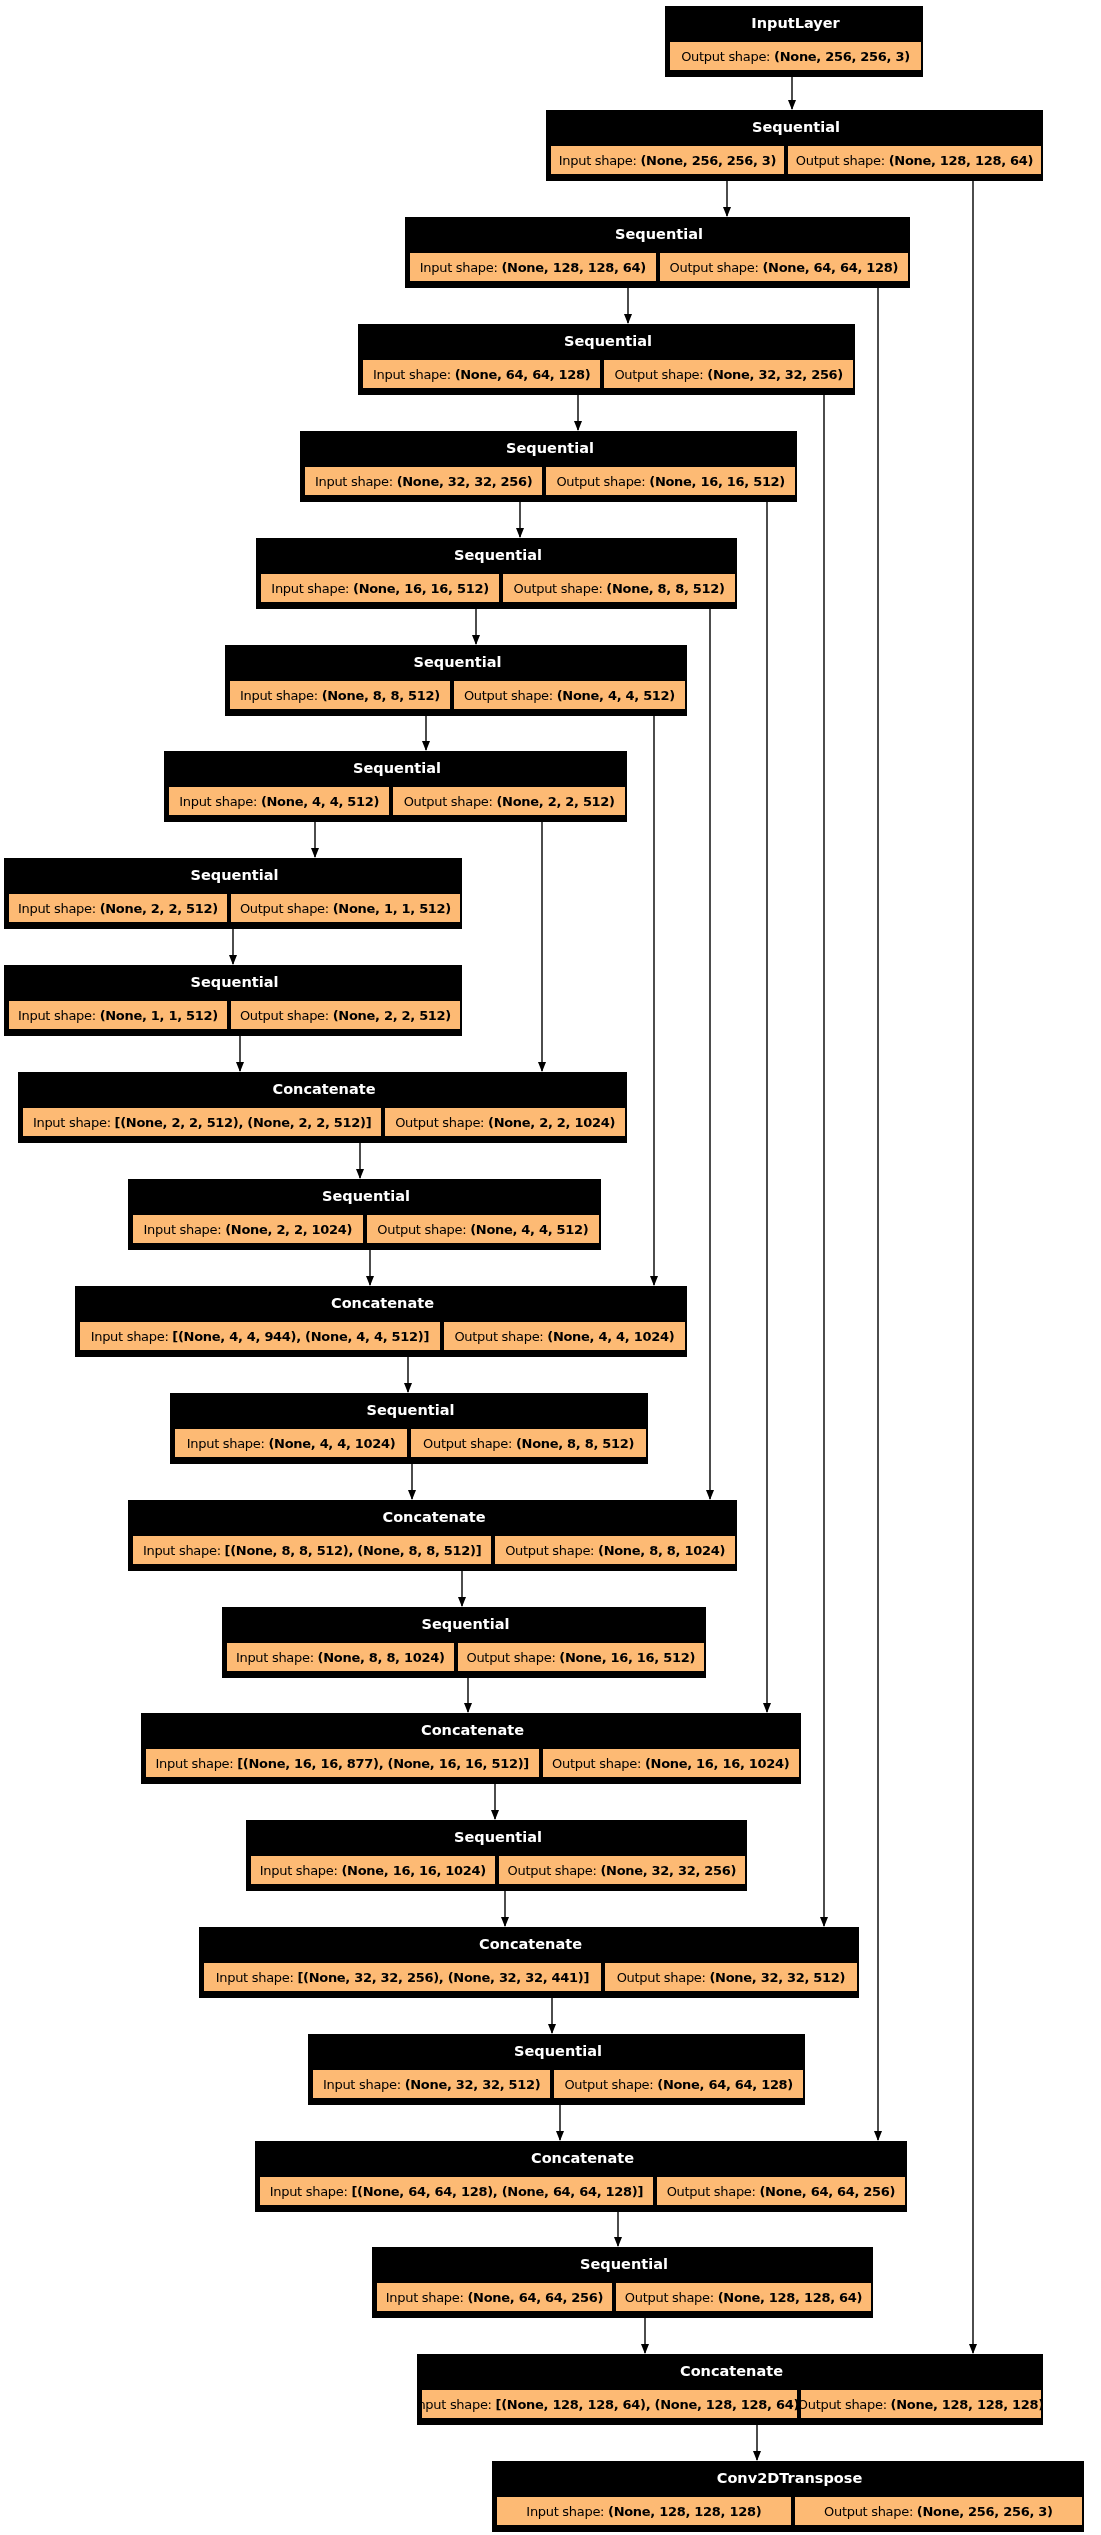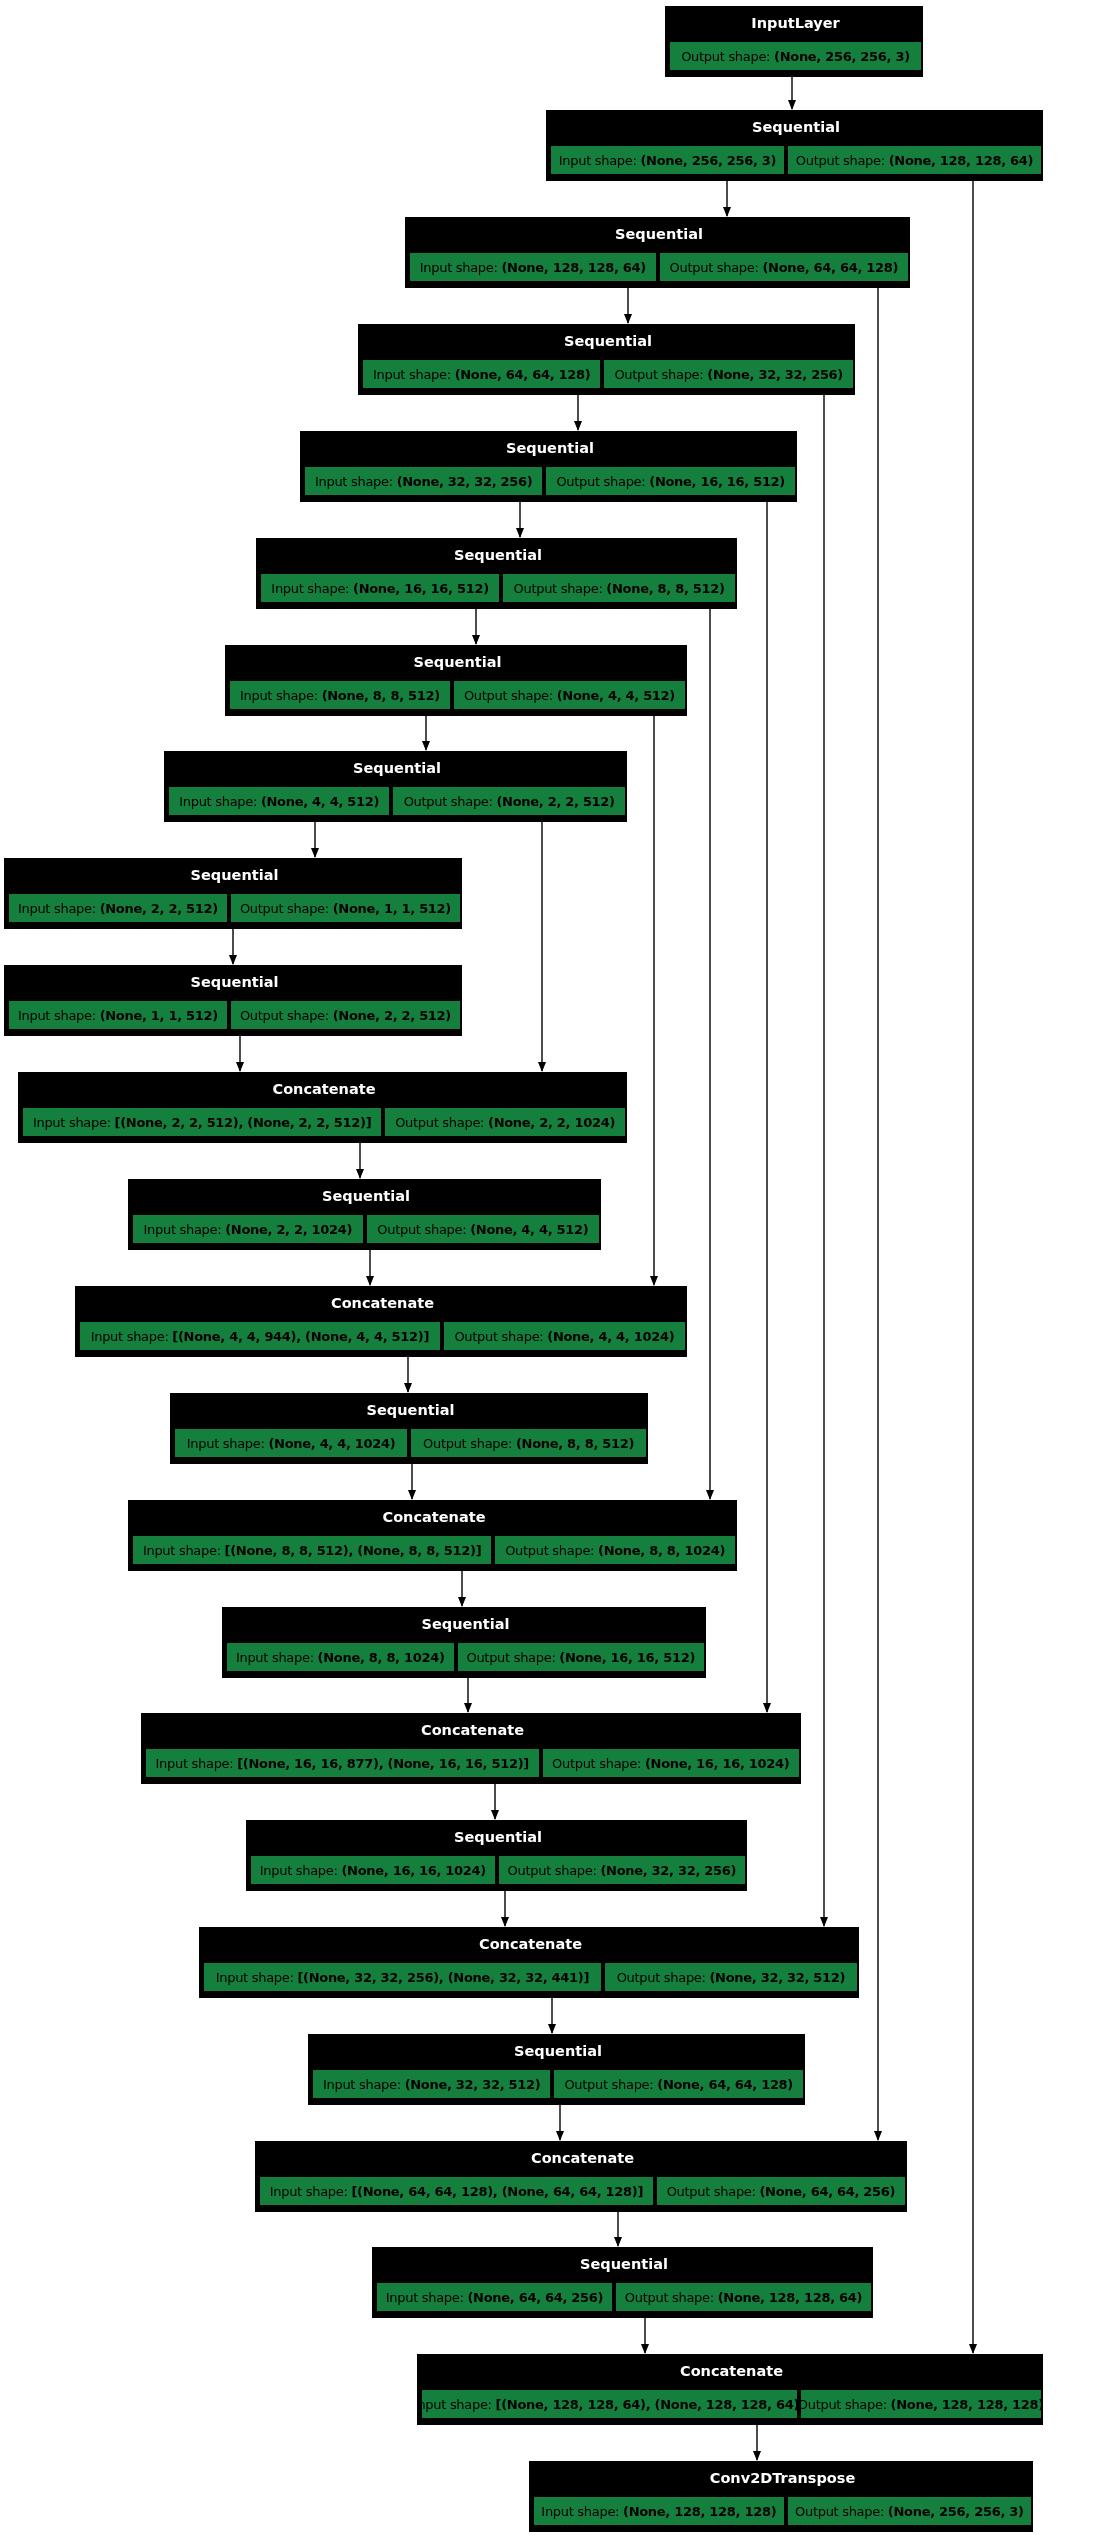--- a/index.html
+++ b/index.html
@@ -29,21 +29,21 @@
     overflow:hidden;
   }
   .node-body{
     display:flex;
     height:32px;
     box-sizing:border-box;
   }
   .cell{
     flex:1 1 auto;
     box-sizing:border-box;
-    background:#15803d;
+    background:#fdba74;
     color:#000000;
     border:2px solid #000000;
     display:flex;
     align-items:center;
     justify-content:center;
     font-size:13px;
     letter-spacing:-0.3px;
     white-space:nowrap;
     overflow:hidden;
     padding:0 6px;
@@ -246,21 +246,21 @@
           <div class="cell"><span>Output shape: </span>&nbsp;<b>(None, 128, 128, 64)</b></div>
         </div>
       </div>
       <div class="node" style="left: 417px; top: 2354px; width: 626px;">
         <div class="node-title">Concatenate</div>
         <div class="node-body">
           <div class="cell"><span>Input shape: </span>&nbsp;<b>[(None, 128, 128, 64), (None, 128, 128, 64)]</b></div>
           <div class="cell"><span>Output shape: </span>&nbsp;<b>(None, 128, 128, 128)</b></div>
         </div>
       </div>
-      <div class="node" style="left: 529px; top: 2461px; width: 504px;">
+      <div class="node" style="left: 492px; top: 2461px; width: 592px;">
         <div class="node-title">Conv2DTranspose</div>
         <div class="node-body">
           <div class="cell"><span>Input shape: </span>&nbsp;<b>(None, 128, 128, 128)</b></div>
           <div class="cell"><span>Output shape: </span>&nbsp;<b>(None, 256, 256, 3)</b></div>
         </div>
       </div>
     </div>
 </div>
 
 </body></html>

